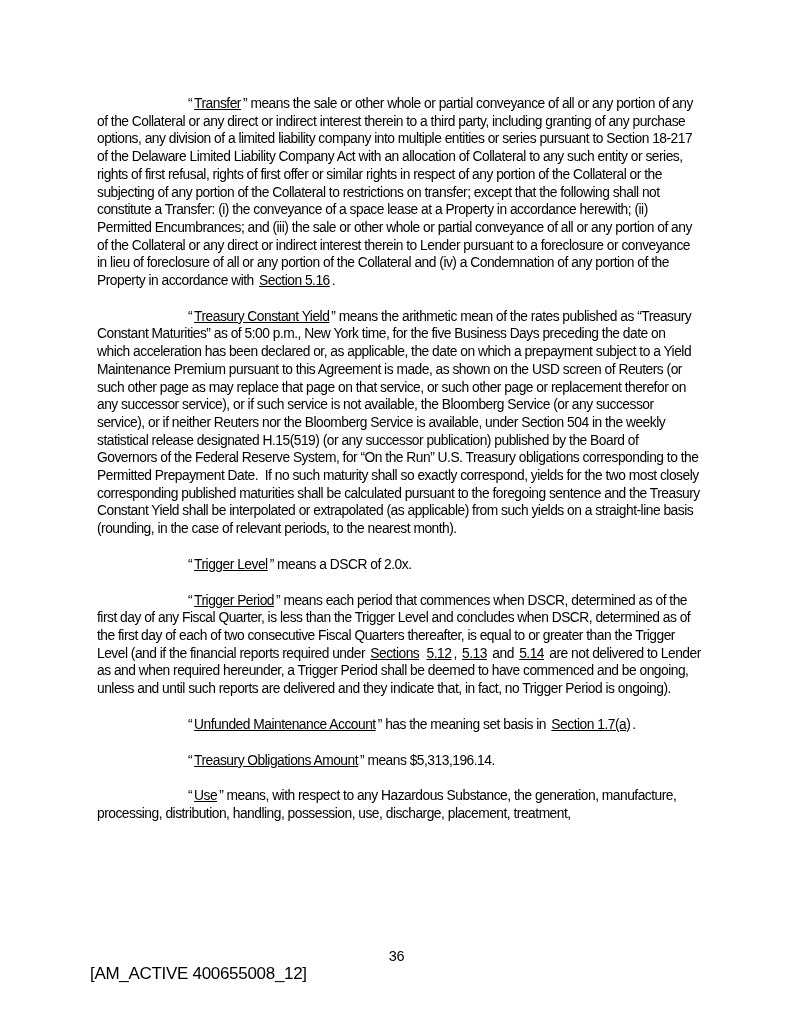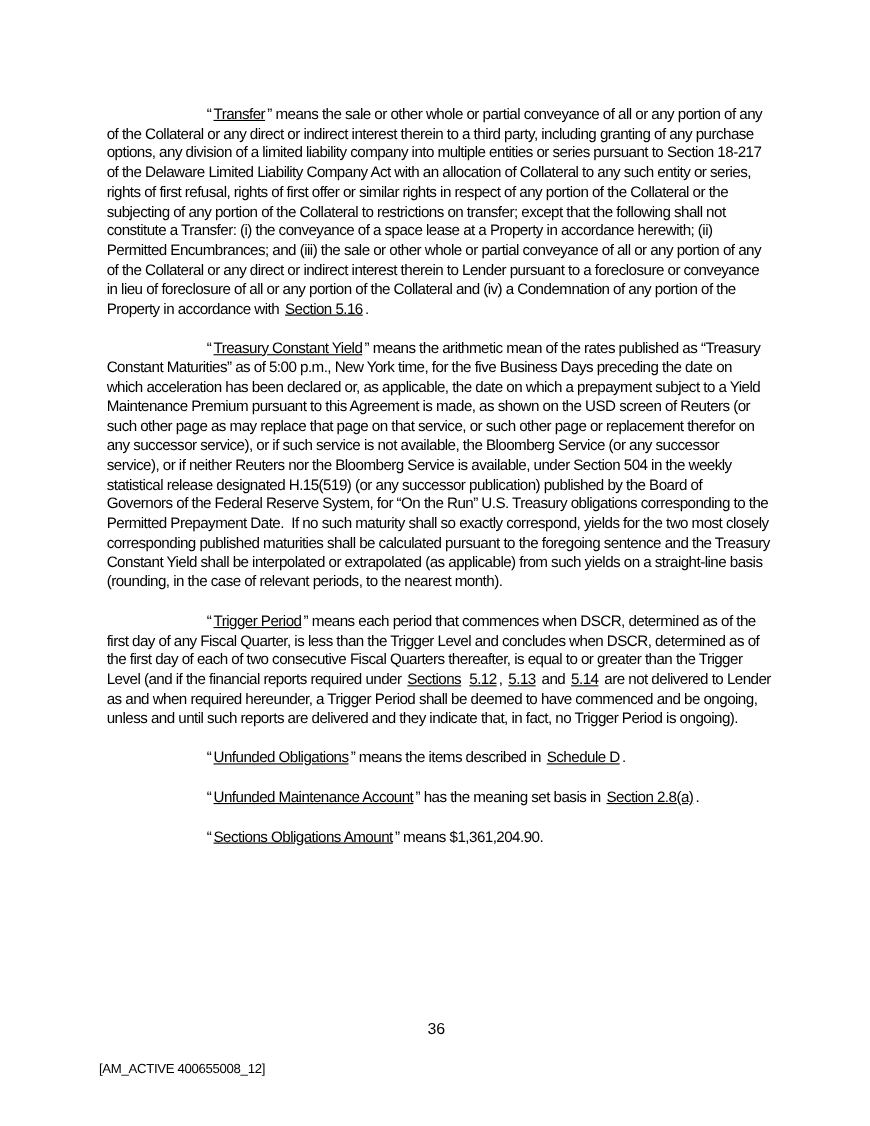--- a/index.html
+++ b/index.html
@@ -29,41 +29,42 @@
     letter-spacing: -0.5px;
     text-indent: 90px;
     text-align: left;
     margin-bottom: 16px;
     white-space: pre-wrap;
   }
   .para span.u { text-decoration: underline; }
   .page-number {
     position: absolute;
     left: 0;
-    top: 926px;
+    top: 946px;
     width: 100%;
     text-align: center;
     font-size: 14.5px;
     letter-spacing: -0.3px;
   }
   .doc-id {
     position: absolute;
     left: 88px;
     top: 962px;
-    font-size: 12px;
+    font-size: 17px;
     letter-spacing: -0.3px;
   }
 </style>
 </head>
 <body>
 
 <div class="page">
   <div class="content">
     <p class="para"><span>“</span><span class="u">Transfer</span><span>” means the sale or other whole or partial conveyance of all or any portion of any of the Collateral or any direct or indirect interest therein to a third party, including granting of any purchase options, any division of a limited liability company into multiple entities or series pursuant to Section 18-217 of the Delaware Limited Liability Company Act with an allocation of Collateral to any such entity or series, rights of first refusal, rights of first offer or similar rights in respect of any portion of the Collateral or the subjecting of any portion of the Collateral to restrictions on transfer; except that the following shall not constitute a Transfer: (i) the conveyance of a space lease at a Property in accordance herewith; (ii) Permitted Encumbrances; and (iii) the sale or other whole or partial conveyance of all or any portion of any of the Collateral or any direct or indirect interest therein to Lender pursuant to a foreclosure or conveyance in lieu of foreclosure of all or any portion of the Collateral and (iv) a Condemnation of any portion of the Property in accordance with </span><span class="u">Section 5.16</span><span>.</span></p>
     <p class="para"><span>“</span><span class="u">Treasury Constant Yield</span><span>” means the arithmetic mean of the rates published as “Treasury Constant Maturities” as of 5:00 p.m., New York time, for the five Business Days preceding the date on which acceleration has been declared or, as applicable, the date on which a prepayment subject to a Yield Maintenance Premium pursuant to this Agreement is made, as shown on the USD screen of Reuters (or such other page as may replace that page on that service, or such other page or replacement therefor on any successor service), or if such service is not available, the Bloomberg Service (or any successor service), or if neither Reuters nor the Bloomberg Service is available, under Section 504 in the weekly statistical release designated H.15(519) (or any successor publication) published by the Board of Governors of the Federal Reserve System, for “On the Run” U.S. Treasury obligations corresponding to the Permitted Prepayment Date.  If no such maturity shall so exactly correspond, yields for the two most closely corresponding published maturities shall be calculated pursuant to the foregoing sentence and the Treasury Constant Yield shall be interpolated or extrapolated (as applicable) from such yields on a straight-line basis (rounding, in the case of relevant periods, to the nearest month).</span></p>
+    <p class="para"><span>“</span><span class="u">Trigger Level</span><span>” means a DSCR of 2.0x.</span></p>
     <p class="para"><span>“</span><span class="u">Trigger Period</span><span>” means each period that commences when DSCR, determined as of the first day of any Fiscal Quarter, is less than the Trigger Level and concludes when DSCR, determined as of the first day of each of two consecutive Fiscal Quarters thereafter, is equal to or greater than the Trigger Level (and if the financial reports required under </span><span class="u">Sections</span><span> </span><span class="u">5.12</span><span>, </span><span class="u">5.13</span><span> and </span><span class="u">5.14</span><span> are not delivered to Lender as and when required hereunder, a Trigger Period shall be deemed to have commenced and be ongoing, unless and until such reports are delivered and they indicate that, in fact, no Trigger Period is ongoing).</span></p>
-    <p class="para"><span>“</span><span class="u">Unfunded Obligations</span><span>” means the items described in </span><span class="u">Schedule D</span><span>.</span></p>
-    <p class="para"><span>“</span><span class="u">Unfunded Maintenance Account</span><span>” has the meaning set basis in </span><span class="u">Section 2.8(a)</span><span>.</span></p>
-    <p class="para"><span>“</span><span class="u">Sections Obligations Amount</span><span>” means $1,361,204.90.</span></p>
+    <p class="para"><span>“</span><span class="u">Unfunded Maintenance Account</span><span>” has the meaning set basis in </span><span class="u">Section 1.7(a)</span><span>.</span></p>
+    <p class="para"><span>“</span><span class="u">Treasury Obligations Amount</span><span>” means $5,313,196.14.</span></p>
+    <p class="para"><span>“</span><span class="u">Use</span><span>” means, with respect to any Hazardous Substance, the generation, manufacture, processing, distribution, handling, possession, use, discharge, placement, treatment,</span></p>
   </div>
   <div class="page-number">36</div>
   <div class="doc-id">[AM_ACTIVE 400655008_12]</div>
 </div>
 
 </body></html>

